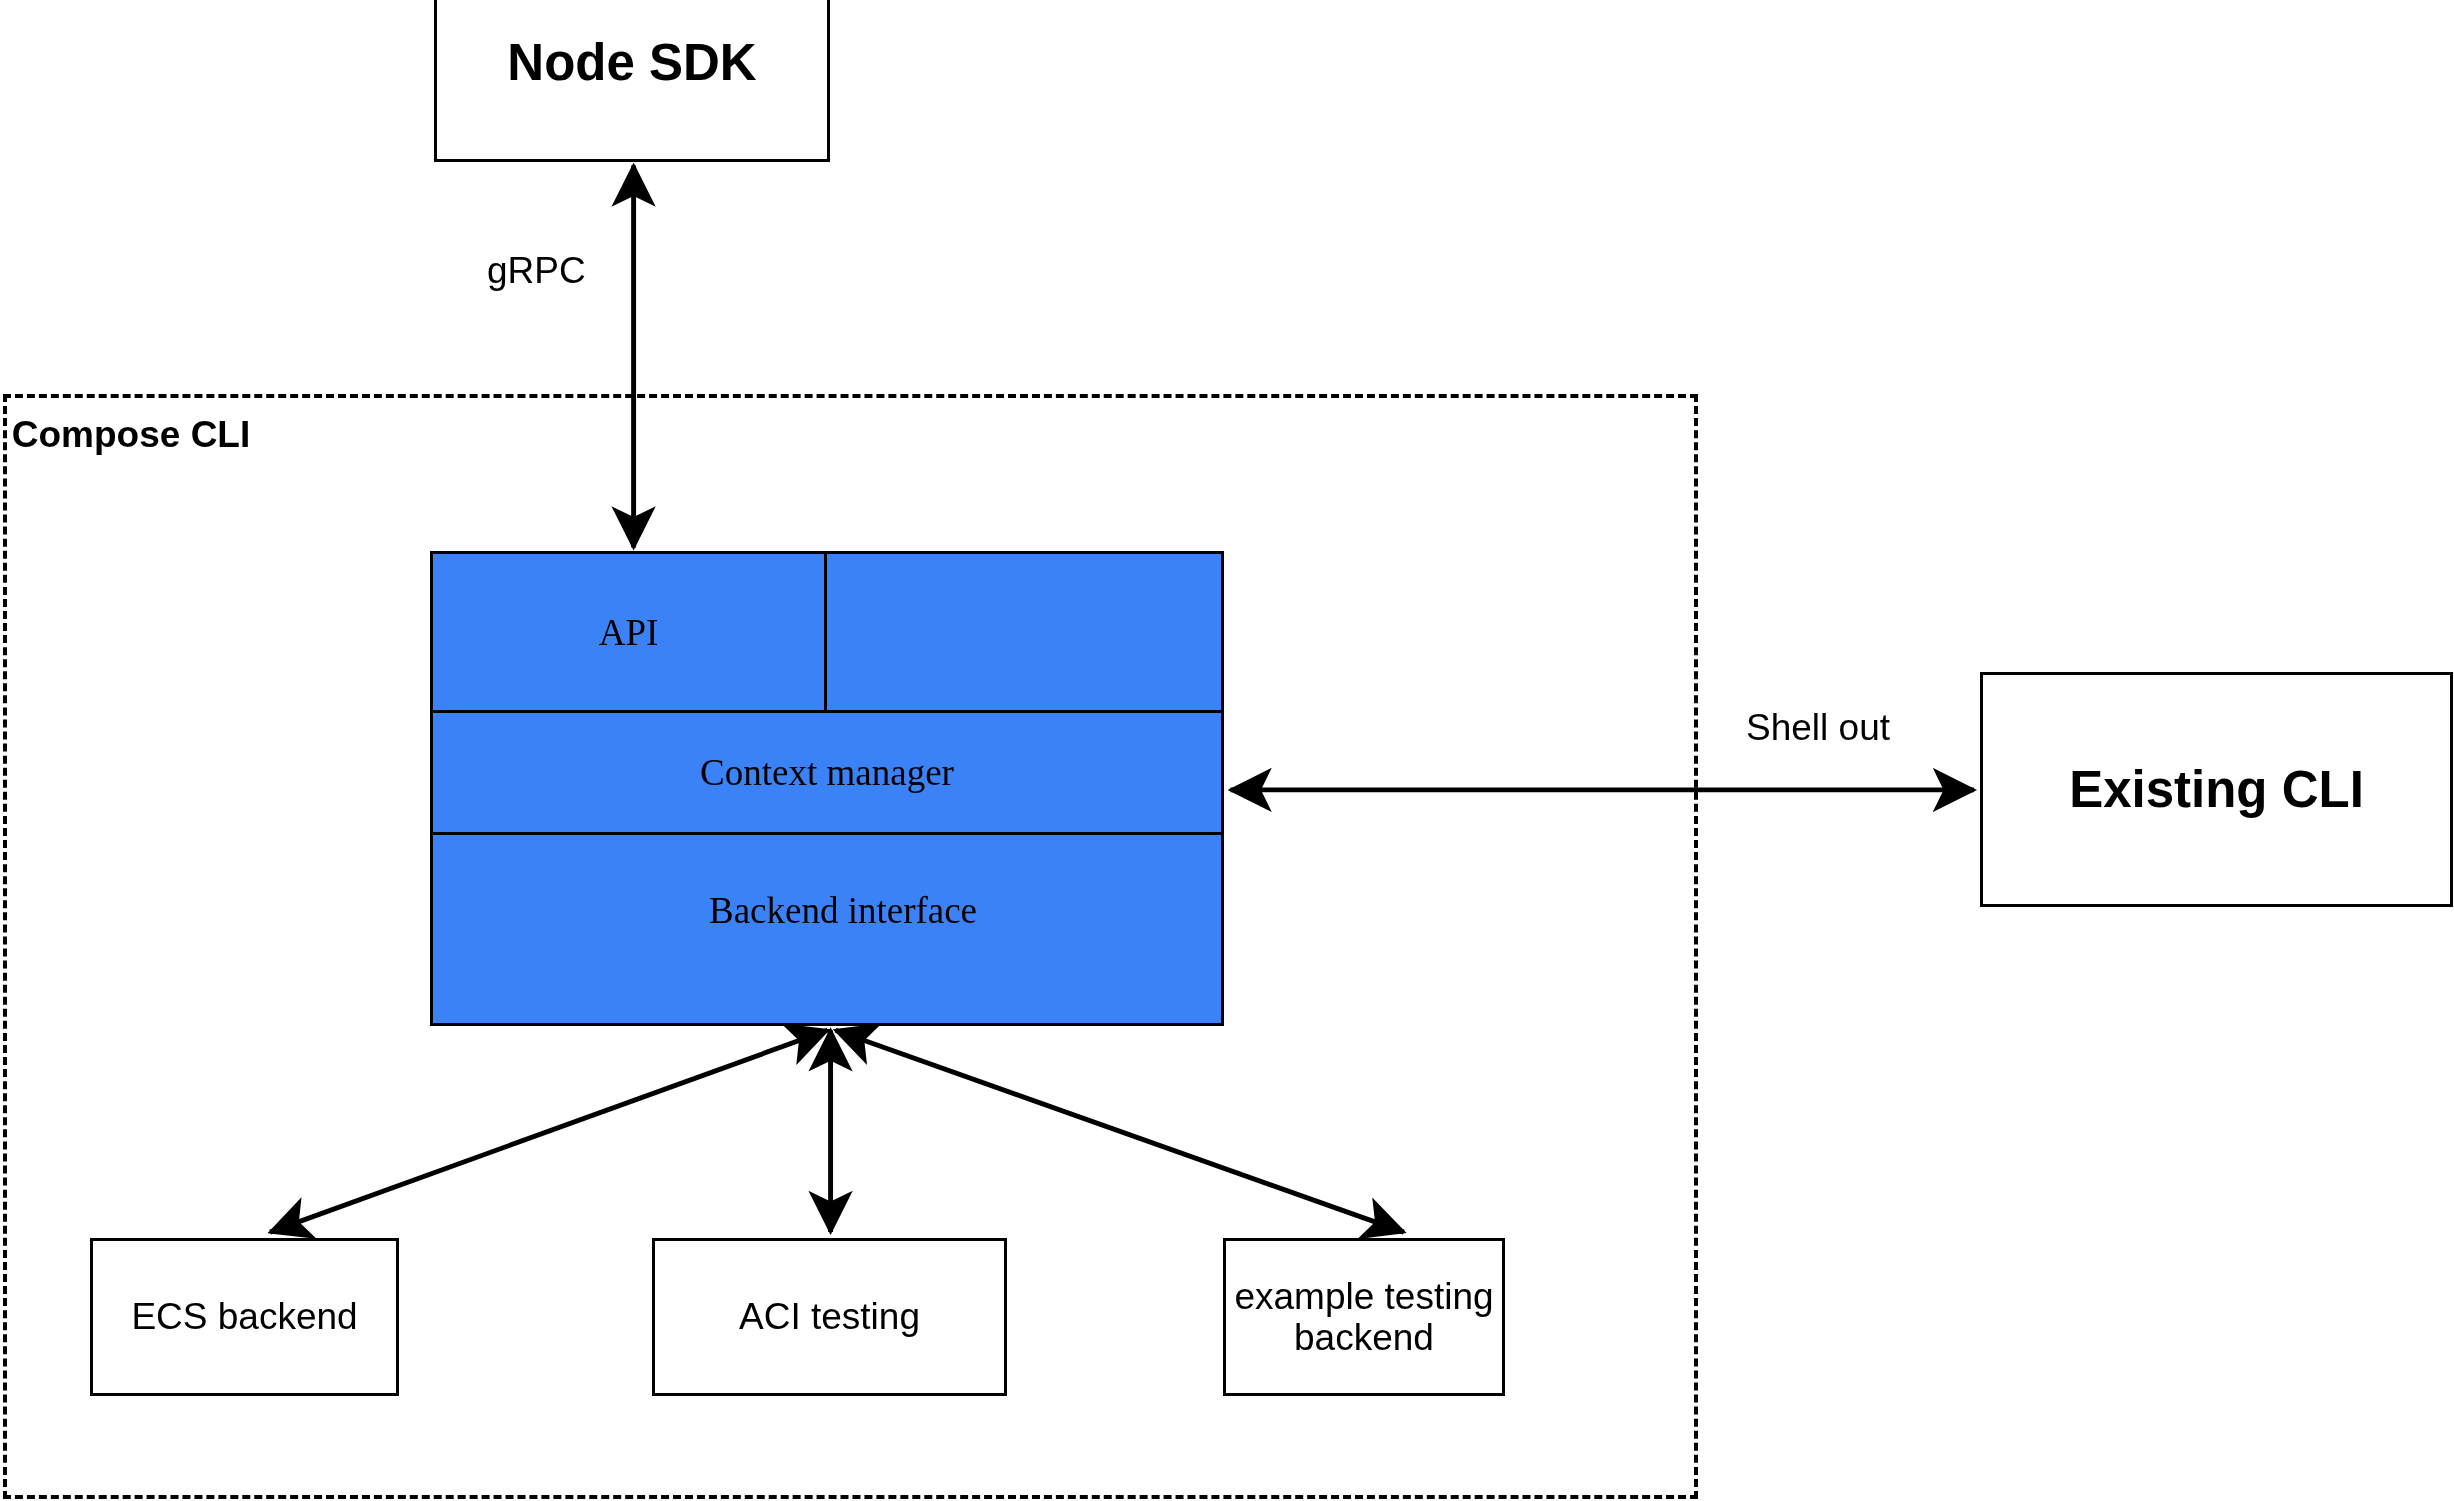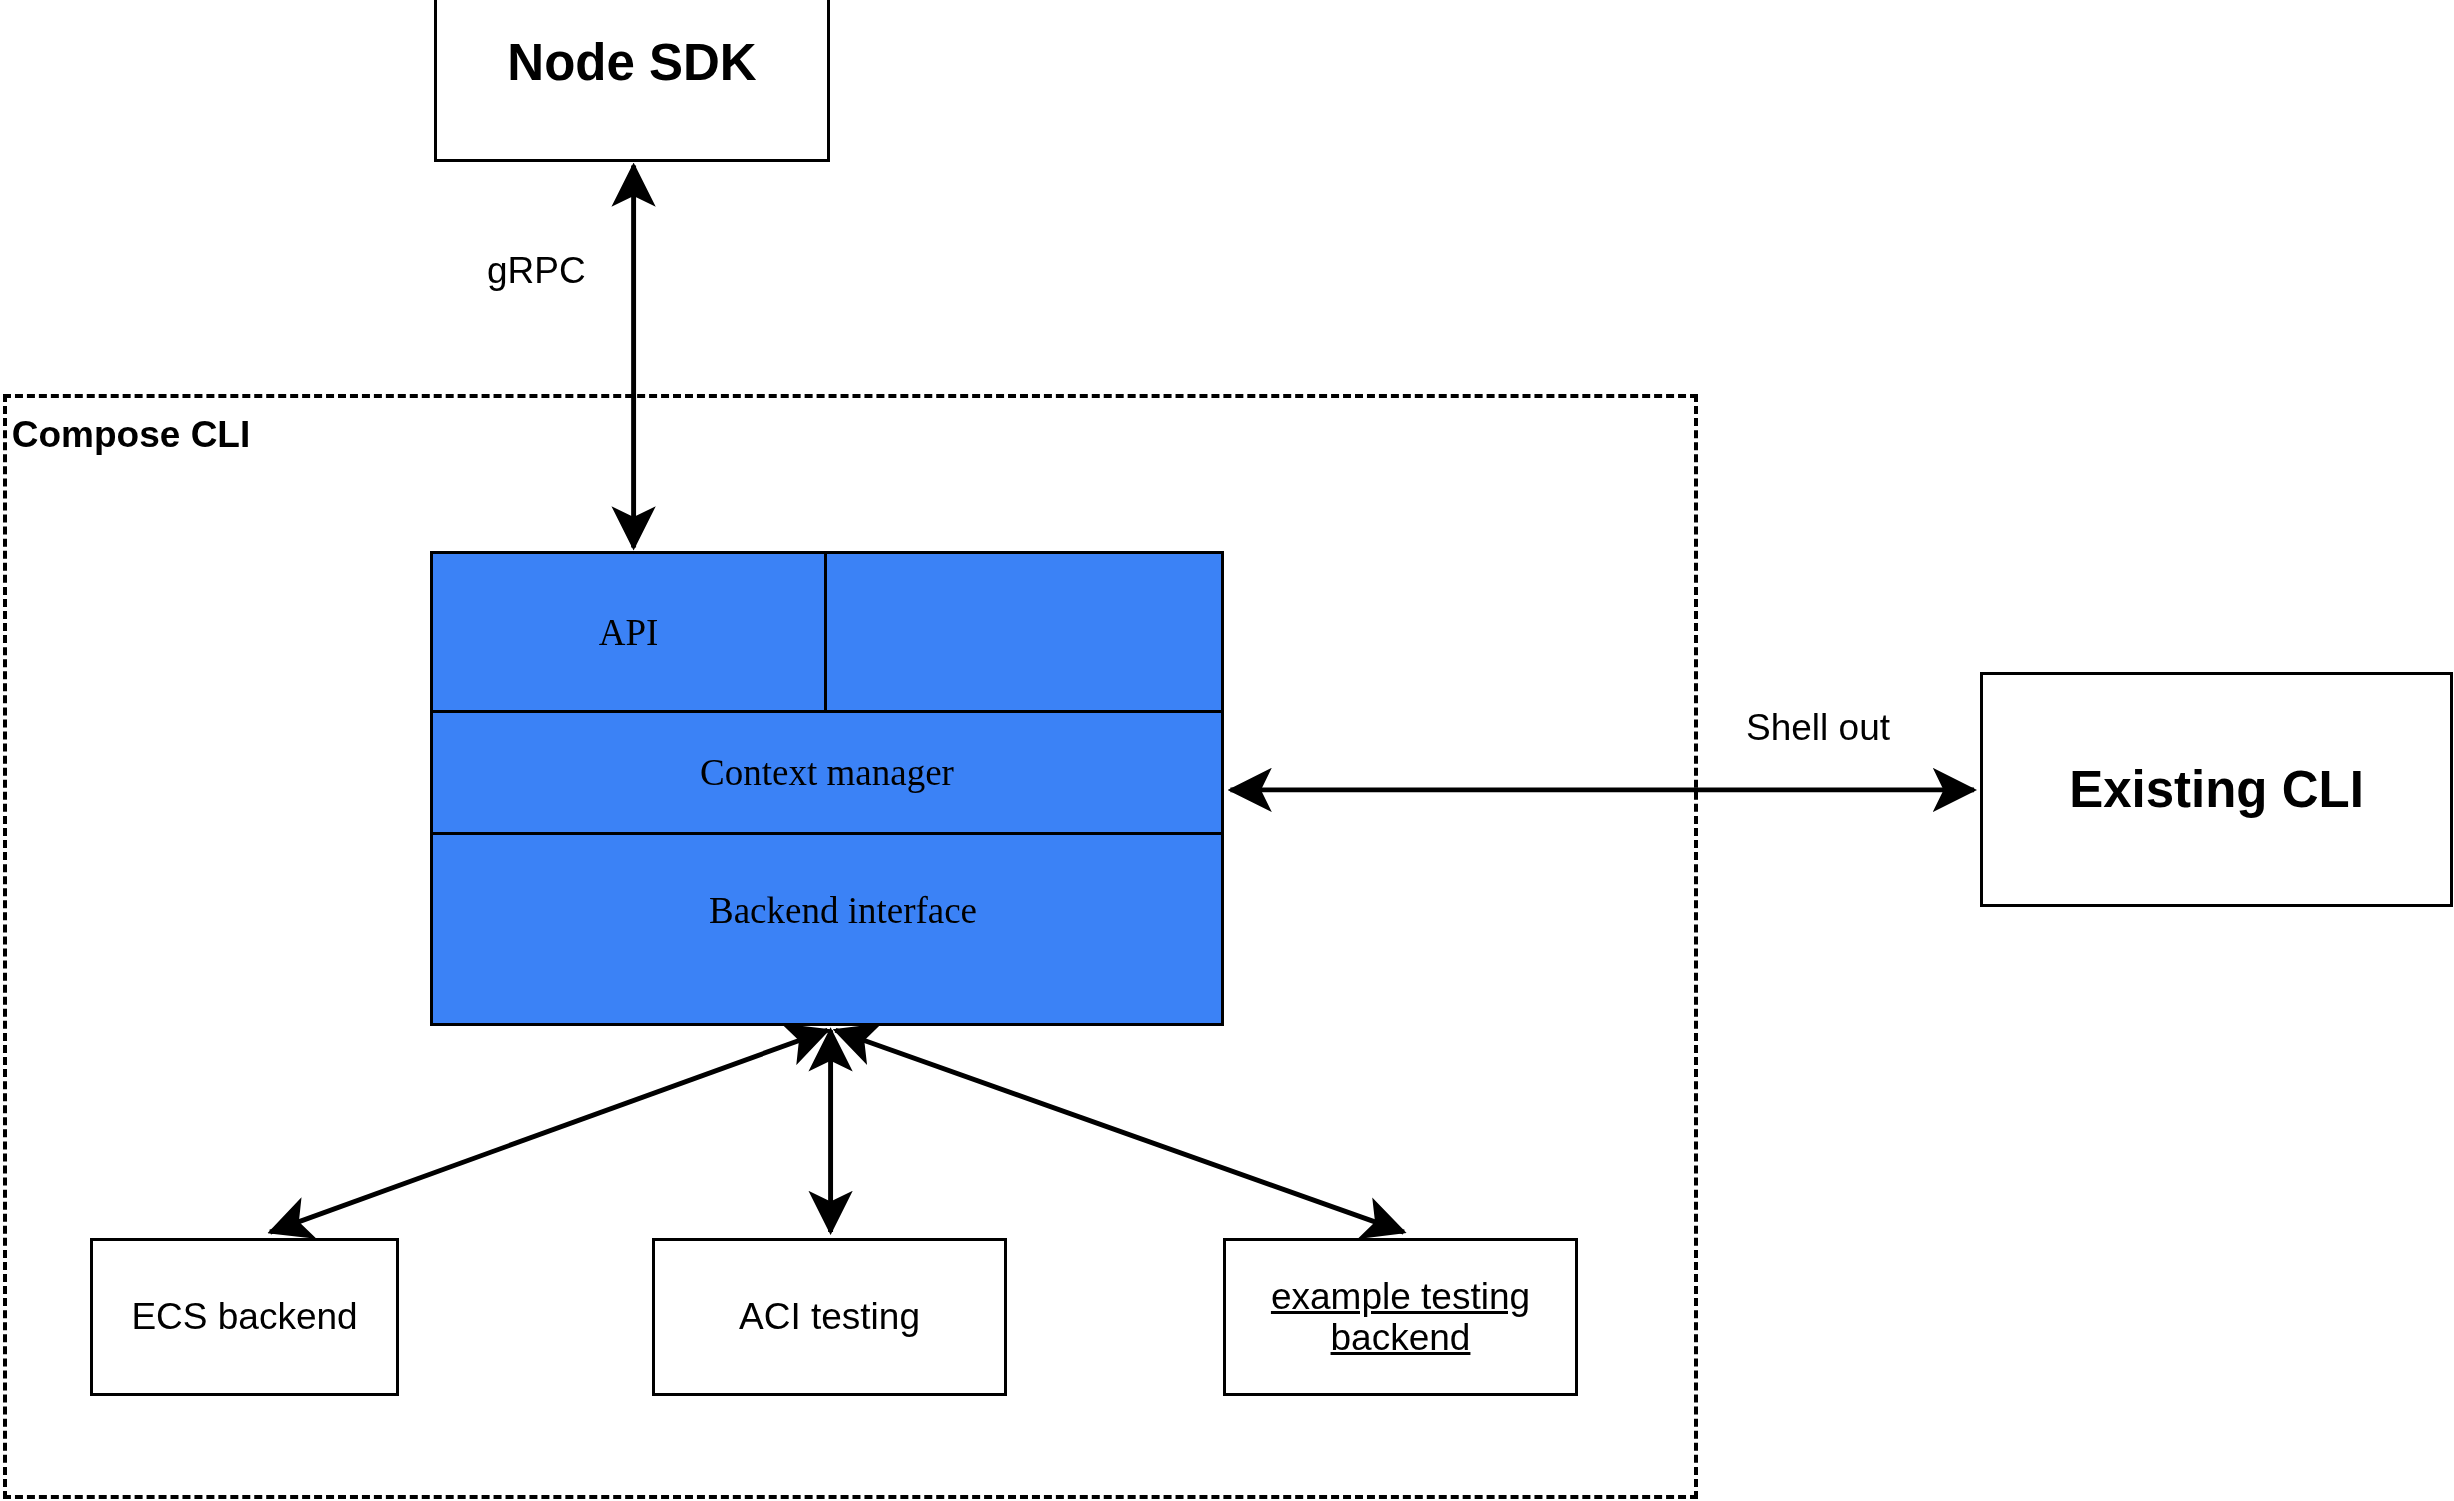--- a/index.html
+++ b/index.html
@@ -115,21 +115,21 @@
   </div>
 
   <div class="box fs-50" style="left:90px; top:1238px; width:309px; height:158px;">
     <span>ECS backend</span>
   </div>
 
   <div class="box fs-50" style="left:652px; top:1238px; width:355px; height:158px;">
     <span>ACI testing</span>
   </div>
 
-  <div class="box fs-50" style="left:1223px; top:1238px; width:355px; height:158px; flex-direction:column;text-decoration:underline;">
+  <div class="box fs-50" style="left:1223px; top:1238px; width:282px; height:158px; flex-direction:column;">
     <span>example testing</span>
     <span>backend</span>
   </div>
 
   <div class="edge-label fs-50" style="left:485px; top:250px;">gRPC</div>
 
 
   <div class="edge-label fs-50" style="left:1744px; top:707px;">Shell out</div>
 
   <svg class="overlay" viewBox="0 0 2492 1524" xmlns="http://www.w3.org/2000/svg">

